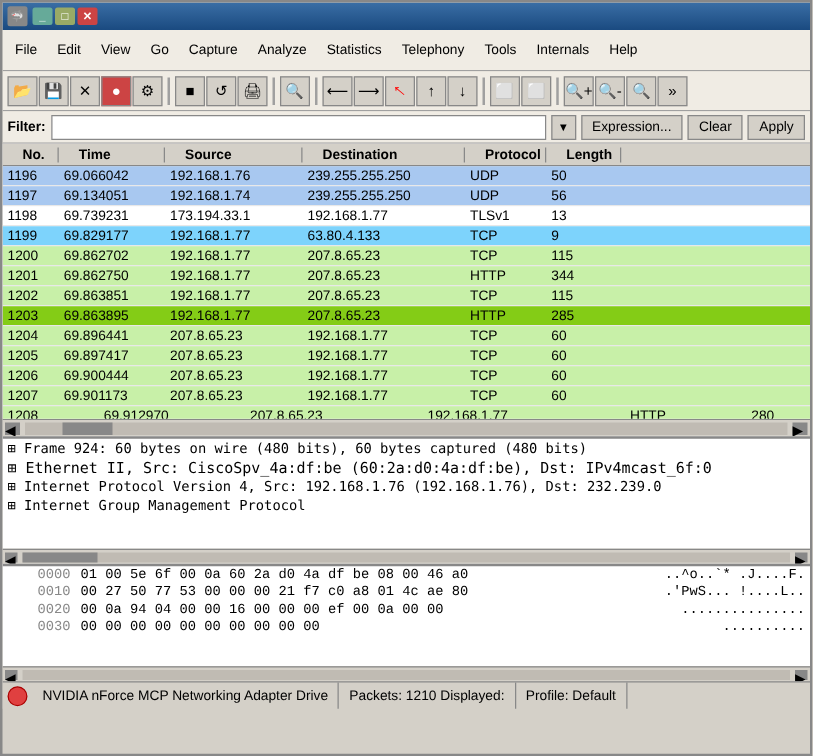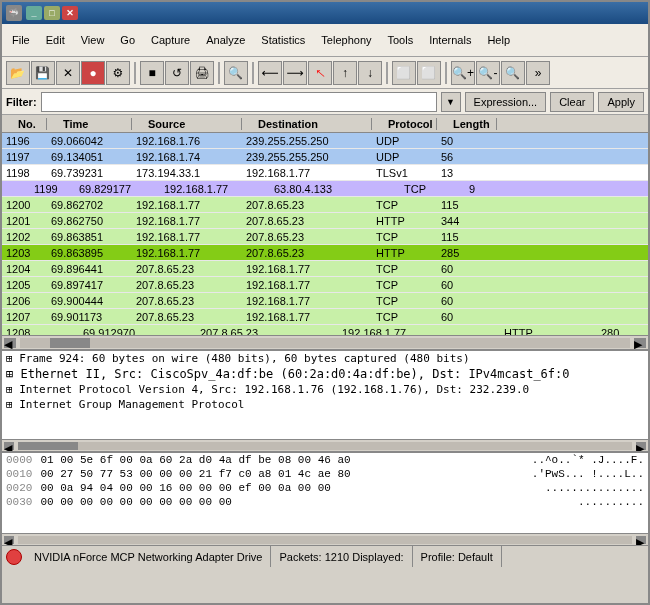--- a/index.html
+++ b/index.html
@@ -209,20 +209,21 @@
     }
 
     
     .hex-view {
       background: white;
       border-top: 2px solid #888;
       height: 82px;
       overflow: hidden;
       font-family: 'Courier New', monospace;
       font-size: 11px;
+      padding-left: 24px;
     }
     .hex-row {
       padding: 1px 4px;
       display: flex;
       gap: 8px;
     }
     .hex-offset { color: #888; }
     .hex-bytes { flex: 1; }
     .hex-ascii { color: #000; }
 
@@ -366,21 +367,21 @@
       <div class="packet-cell">56</div>
     </div>
         <div class="packet-row" style="background: white;">
       <div class="packet-cell">1198</div>
       <div class="packet-cell">69.739231</div>
       <div class="packet-cell">173.194.33.1</div>
       <div class="packet-cell">192.168.1.77</div>
       <div class="packet-cell">TLSv1</div>
       <div class="packet-cell">13</div>
     </div>
-        <div class="packet-row" style="background: #c4b5fd; padding-left: 28px;">
+        <div class="packet-row" style="background: #7dd3fc;">
       <div class="packet-cell">1199</div>
       <div class="packet-cell">69.829177</div>
       <div class="packet-cell">192.168.1.77</div>
       <div class="packet-cell">63.80.4.133</div>
       <div class="packet-cell">TCP</div>
       <div class="packet-cell">9</div>
     </div>
         <div class="packet-row" style="background: rgb(200, 240, 168);">
       <div class="packet-cell">1200</div>
       <div class="packet-cell">69.862702</div>

